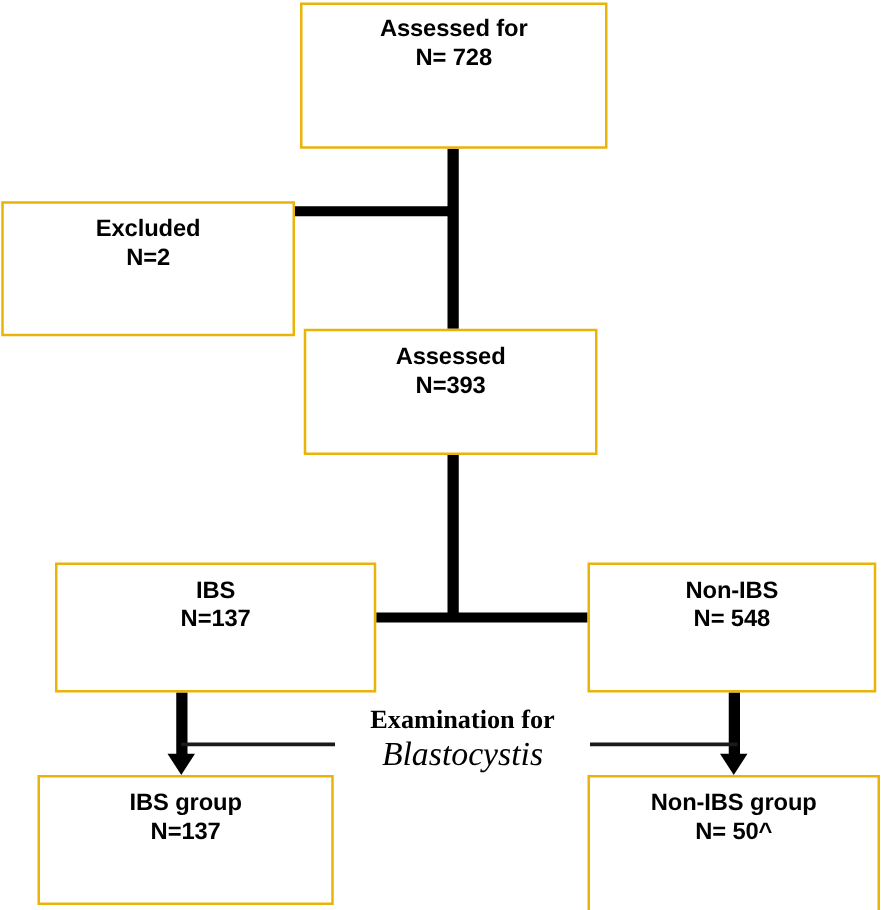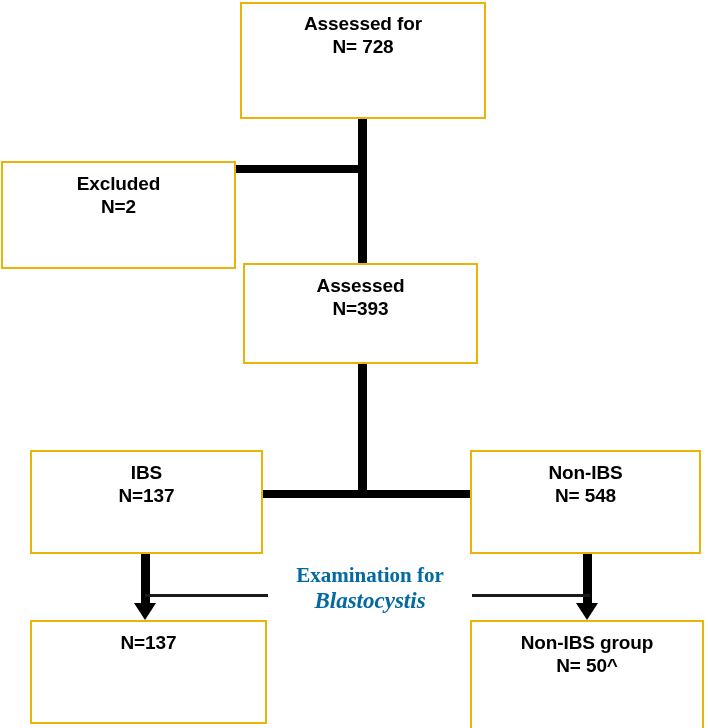--- a/index.html
+++ b/index.html
@@ -58,36 +58,36 @@
     border-right: 11px solid transparent;
     border-top: 17px solid #000000;
     z-index: 4;
   }
 
   
   #examination-annotation {
     position: absolute;
     text-align: center;
     font-family: "Liberation Serif", serif;
-    color: #0369a1;
+    color: #000000;
     z-index: 5;
     background: #ffffff;
   }
   #examination-annotation .exam-line1 {
     display: block;
     font-weight: bold;
     font-size: 21px;
     line-height: 1.12;
     white-space: pre;
   }
   #examination-annotation .exam-line2 {
     display: block;
-    font-weight: bold;
+    font-weight: normal;
     font-style: italic;
-    font-size: 23px;
+    font-size: 27px;
     line-height: 1.12;
     white-space: pre;
   }
 </style>
 </head>
 <body>
 
 <div id="canvas">
 
   <div class="conn" style="left:358px; top:117px; width:9px; height:148px;"></div>
@@ -121,36 +121,37 @@
     </div>
   </div>
 
   <div class="node" style="left:243px; top:263px; width:235px; height:101px;">
     <div class="lines" style="top:9px;">
       <span class="ln">Assessed</span>
       <span class="ln">N=393</span>
     </div>
   </div>
 
-  <div class="node" style="left:30px; top:450px; width:233px; height:104px;">
+  <div class="node" style="left:44px; top:450px; width:257px; height:104px;">
     <div class="lines" style="top:9px;">
       <span class="ln">IBS</span>
       <span class="ln">N=137</span>
     </div>
   </div>
 
   <div class="node" style="left:470px; top:450px; width:231px; height:104px;">
     <div class="lines" style="top:9px;">
       <span class="ln">Non-IBS</span>
       <span class="ln">N= 548</span>
     </div>
   </div>
 
   <div class="node" style="left:30px; top:620px; width:237px; height:104px;">
     <div class="lines" style="top:9px;">
+      <span class="ln">IBS group</span>
       <span class="ln">N=137</span>
     </div>
   </div>
 
   <div class="node" style="left:470px; top:620px; width:234px; height:136px;">
     <div class="lines" style="top:9px;">
       <span class="ln">Non-IBS group</span>
       <span class="ln">N= 50^</span>
     </div>
   </div>

